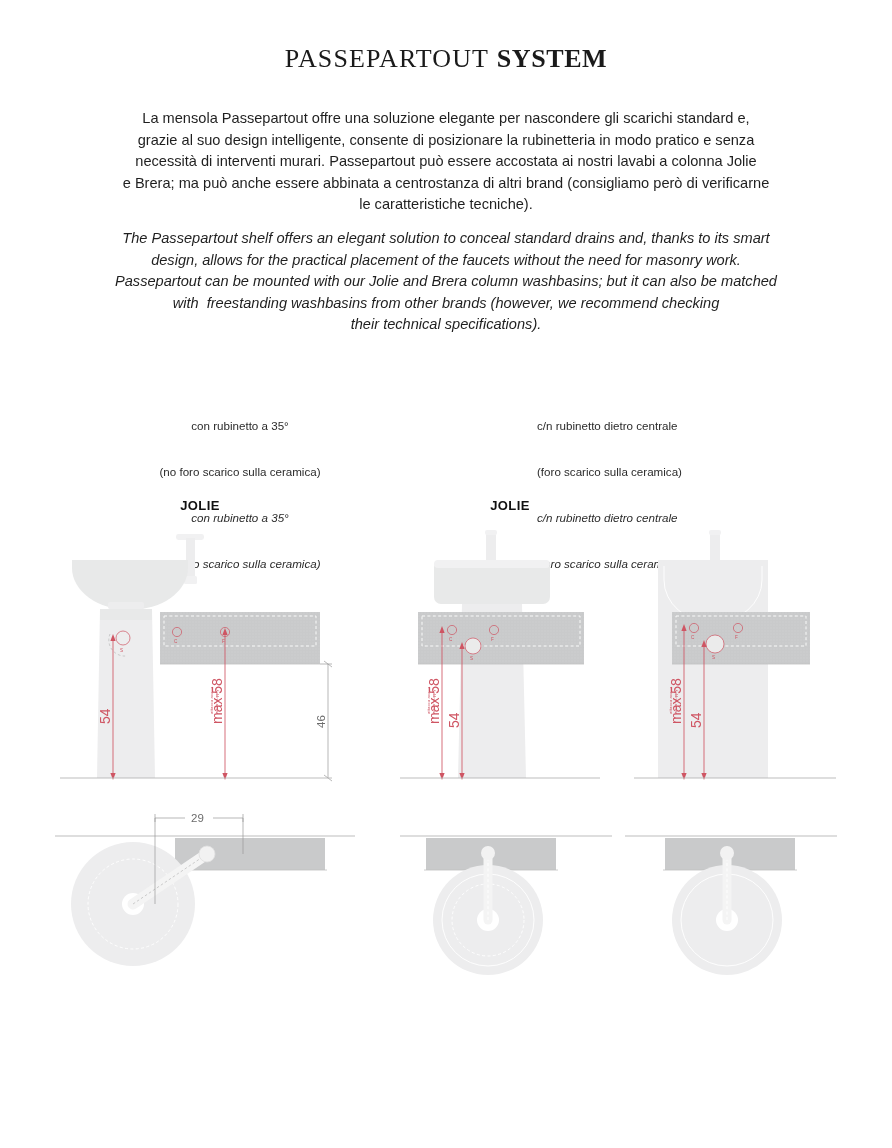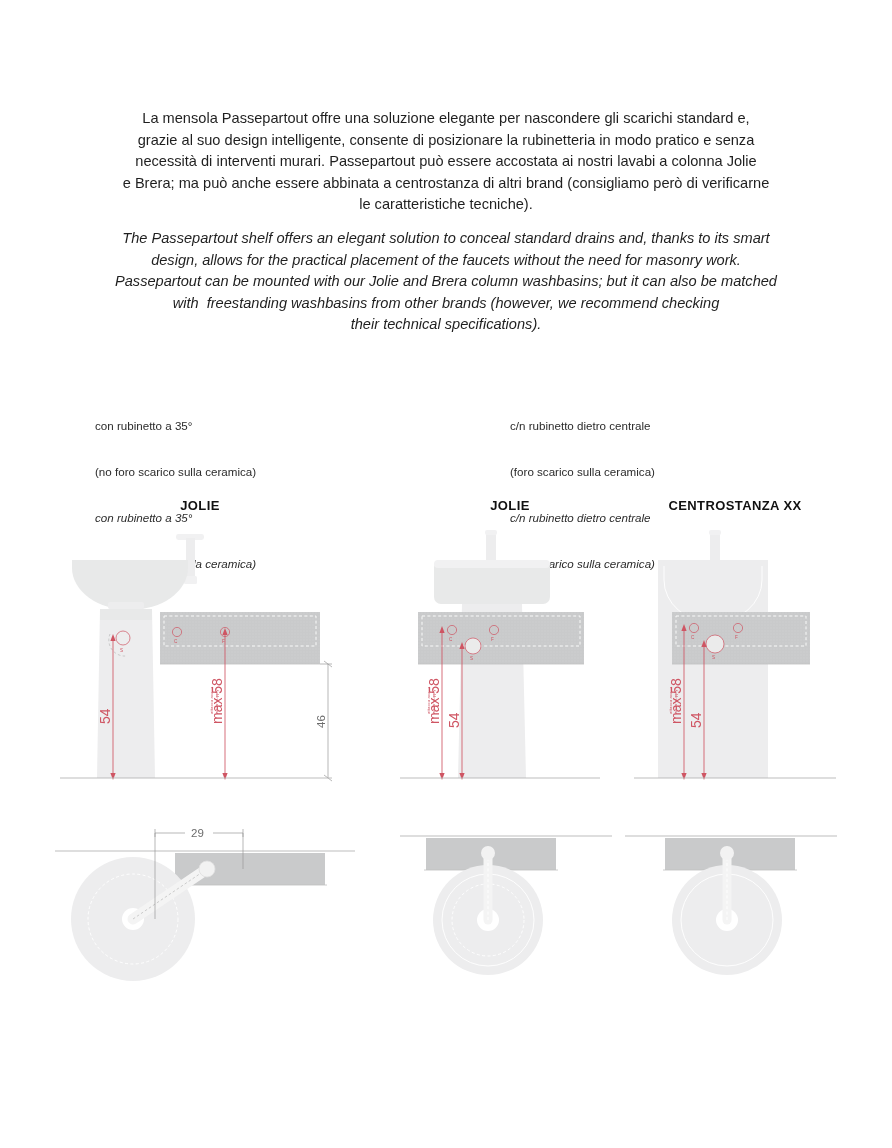--- a/index.html
+++ b/index.html
@@ -36,22 +36,22 @@
   #para-it{top:108px;}
   #para-en{top:228px;font-style:italic;}
 
   
   .caption{
     position:absolute;
     font-family:"Liberation Sans", sans-serif;
     font-size:11.6px;line-height:15.4px;color:#2b2b2b;
     white-space:pre-wrap;
   }
-  #caption-left{top:387px;left:95px;width:290px;}
-  #caption-right{top:387px;left:510px;width:300px;text-align:left;}
+  #caption-left{top:387px;left:95px;width:290px;text-align:center;}
+  #caption-right{top:387px;left:537px;width:300px;text-align:left;}
   .caption .it{font-style:italic;display:block;}
   .caption .rg{font-style:normal;display:block;}
 
   
   .col-head{
     position:absolute;top:498px;
     font-family:"Liberation Sans", sans-serif;
     font-weight:700;font-size:13px;letter-spacing:0.4px;color:#111;
     text-align:center;
   }
@@ -89,20 +89,23 @@
   .lbl{
     font-family:"Liberation Sans", sans-serif;
     font-size:4.6px;fill:#cf5563;
   }
 </style>
 </head>
 <body>
 
 <div class="page">
 
+  <div id="title-block">
+    <span class="t t-light">PASSEPARTOUT</span><span class="t t-light">&nbsp;</span><span class="t t-bold">SYSTEM</span>
+  </div>
 
   <div class="para" id="para-it">La mensola Passepartout offre una soluzione elegante per nascondere gli scarichi standard e,
 grazie al suo design intelligente, consente di posizionare la rubinetteria in modo pratico e senza
 necessità di interventi murari. Passepartout può essere accostata ai nostri lavabi a colonna Jolie
 e Brera; ma può anche essere abbinata a centrostanza di altri brand (consigliamo però di verificarne
 le caratteristiche tecniche).</div>
 
   <div class="para" id="para-en">The Passepartout shelf offers an elegant solution to conceal standard drains and, thanks to its smart
 design, allows for the practical placement of the faucets without the need for masonry work.
 Passepartout can be mounted with our Jolie and Brera column washbasins; but it can also be matched
@@ -118,21 +121,20 @@
 
   <div class="caption" id="caption-right">
     <span class="rg">c/n rubinetto dietro centrale</span>
     <span class="rg">(foro scarico sulla ceramica)</span>
     <span class="it">c/n rubinetto dietro centrale</span>
     <span class="it">(foro scarico sulla ceramica)</span>
   </div>
 
   <div class="col-head" id="head-jolie">JOLIE</div>
   <div class="col-head" id="head-brera">JOLIE</div>
-  <div class="col-head" id="head-centro">CENTROSTANZA XX</div>
 
   <div class="draw" style="top:528px;left:60px;">
     <svg width="300" height="262" viewBox="0 0 300 262">
       <defs>
         <pattern id="dots" width="3" height="3" patternUnits="userSpaceOnUse">
           <rect width="3" height="3" fill="#c9cacb"></rect>
           <circle cx="1" cy="1" r="0.45" fill="#dcdcdd"></circle>
         </pattern>
       </defs>
 
@@ -290,21 +292,21 @@
       <g>
         <line x1="84" y1="116" x2="84" y2="250" class="rl"></line>
         <polygon points="84,112 81.4,119 86.6,119" class="rf"></polygon>
         <polygon points="84,252 81.4,245 86.6,245" class="rf"></polygon>
         <text class="dimtxt-lg" transform="translate(81,200) rotate(-90)">54</text>
       </g>
       <line x1="14" y1="250" x2="216" y2="250" class="floor"></line>
     </svg>
   </div>
 
-  <div class="draw" style="top:808px;left:55px;margin-top:15px;">
+  <div class="draw" style="top:808px;left:55px;">
     <svg width="310" height="180" viewBox="0 0 310 180">
 
       <g>
         <line x1="100" y1="10" x2="188" y2="10" class="gl"></line>
         <line x1="100" y1="6" x2="100" y2="14" class="gl"></line>
         <line x1="188" y1="6" x2="188" y2="14" class="gl"></line>
         <rect x="130" y="2" width="28" height="15" fill="#ffffff"></rect>
         <text class="dimtxt-g" x="136" y="14">29</text>
       </g>
 

